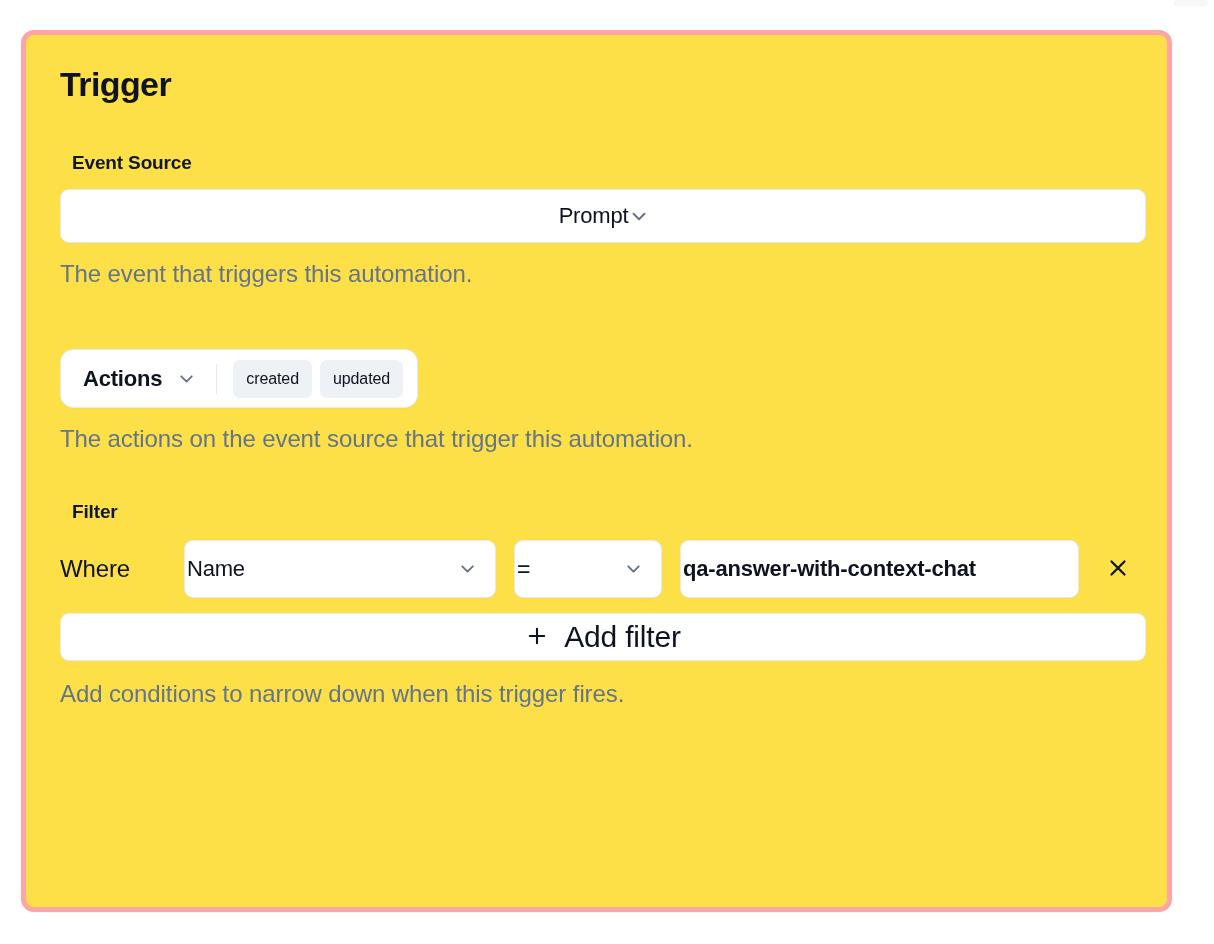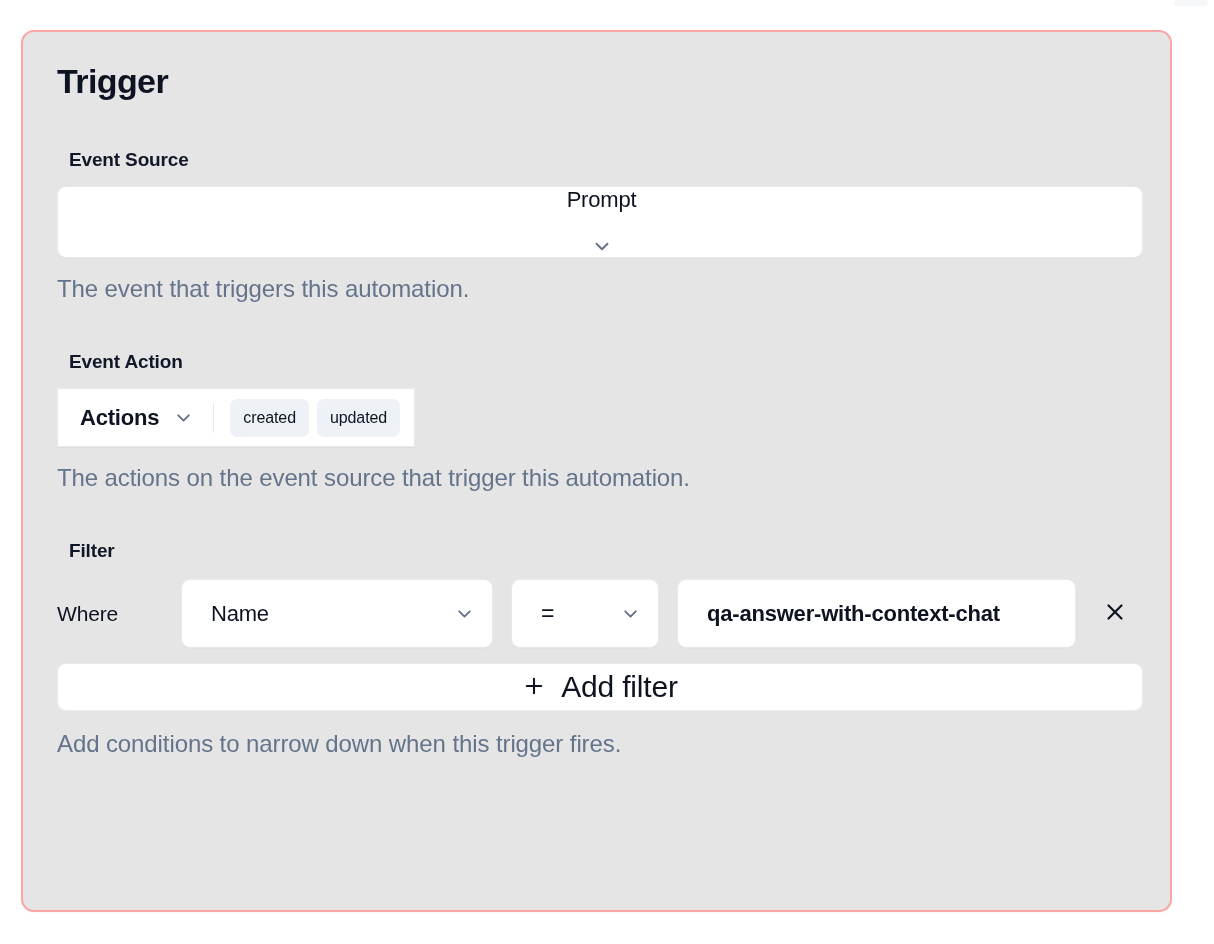--- a/index.html
+++ b/index.html
@@ -34,22 +34,22 @@
     border-radius: 3px;
   }
 
   .card {
     position: absolute;
     left: 21px;
     top: 30px;
     width: 1151px;
     height: 882px;
     box-sizing: border-box;
-    background: #e5e5e5;
-    border: 2px solid #fca5a5;
+    background: #fde047;
+    border: 5px solid #fca5a5;
     border-radius: 13px;
     box-shadow: 0 1px 2px rgba(16, 24, 40, 0.04);
     padding: 28px 34px 0 34px;
   }
 
   .card-title {
     font-size: 34px;
     line-height: 42px;
     font-weight: 700;
     letter-spacing: -0.6px;
@@ -81,28 +81,27 @@
     letter-spacing: -0.1px;
   }
 
   
   .section-event-source { margin-top: 46px; }
 
   .select-box {
     box-sizing: border-box;
     display: flex;
     align-items: center;
-    justify-content: space-between;
-    height: 72px;
+    justify-content: center;
+    height: 54px;
     border: 1px solid #e6e9ef;
     border-radius: 9px;
     background: #ffffff;
     padding: 0 17px 0 20px;
     box-shadow: 0 1px 1px rgba(16,24,40,0.02);
-    flex-direction: column;
   }
   .select-box.full { width: 1086px; margin-top: 14px; }
   .select-value {
     font-size: 22px;
     color: #0d1321;
     letter-spacing: -0.2px;
   }
   .help-below { margin-top: 18px; }
 
   .chev {
@@ -115,21 +114,21 @@
 
   
   .section-event-action { margin-top: 48px; }
 
   .action-combo {
     box-sizing: border-box;
     display: inline-flex;
     align-items: center;
     height: 59px;
     border: 1px solid #e6e9ef;
-    border-radius: 0;
+    border-radius: 13px;
     background: #ffffff;
     padding: 0 14px 0 22px;
     margin-top: 14px;
     box-shadow: 0 1px 1px rgba(16,24,40,0.02);
   }
   .action-label {
     font-size: 22px;
     font-weight: 700;
     color: #0d1321;
     letter-spacing: -0.2px;
@@ -157,36 +156,36 @@
 
   
   .section-filter { margin-top: 48px; }
 
   .filter-row {
     display: flex;
     align-items: center;
     margin-top: 16px;
   }
   .where-label {
-    font-size: 21px;
+    font-size: 24px;
     color: #0d1321;
     letter-spacing: -0.15px;
     width: 124px;
     flex: 0 0 auto;
   }
   .filter-field {
     box-sizing: border-box;
     display: flex;
     align-items: center;
     justify-content: space-between;
-    height: 69px;
+    height: 58px;
     border: 1px solid #e6e9ef;
     border-radius: 9px;
     background: #ffffff;
-    padding: 0 16px 0 29px;
+    padding: 0 16px 0 2px;
     box-shadow: 0 1px 1px rgba(16,24,40,0.02);
   }
   .filter-field.field-name { width: 312px; flex: 0 0 auto; }
   .filter-field.field-op   { width: 148px; flex: 0 0 auto; margin-left: 18px; }
   .filter-field.field-value{ width: 399px; flex: 0 0 auto; margin-left: 18px; font-weight: bold; }
   .filter-text {
     font-size: 22px;
     color: #0d1321;
     letter-spacing: -0.2px;
     white-space: nowrap;
@@ -253,21 +252,20 @@
           <svg width="22" height="22" viewBox="0 0 24 24" fill="none">
             <path d="M6 9.5L12 15.5L18 9.5" stroke="#667085" stroke-width="2.1" stroke-linecap="round" stroke-linejoin="round"></path>
           </svg>
         </span>
       </div>
 
       <div class="field-help help-below">The event that triggers this automation.</div>
     </div>
 
     <div class="section-event-action">
-      <div class="field-label">Event Action</div>
 
       <div class="action-combo">
         <span class="action-label">Actions</span>
         <span class="chev action-chev">
           <svg width="21" height="21" viewBox="0 0 24 24" fill="none">
             <path d="M6 9.5L12 15.5L18 9.5" stroke="#667085" stroke-width="2.1" stroke-linecap="round" stroke-linejoin="round"></path>
           </svg>
         </span>
         <span class="combo-divider"></span>
         <span class="pill">created</span>

